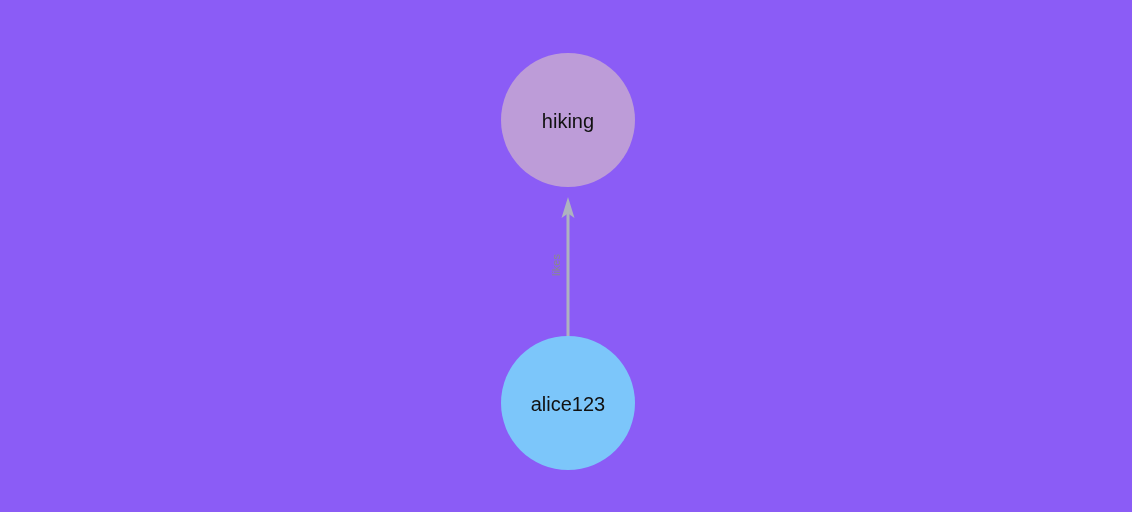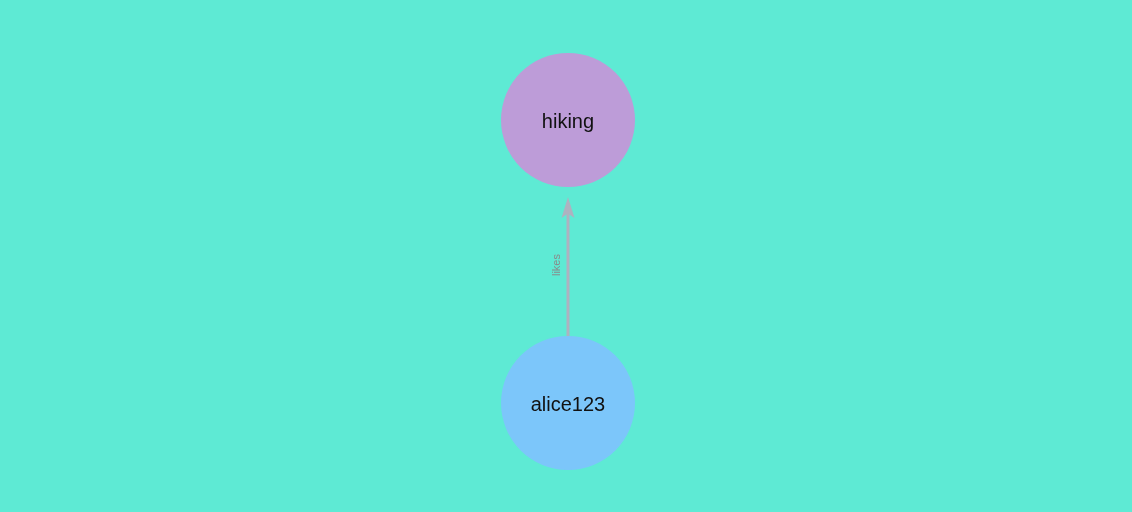--- a/index.html
+++ b/index.html
@@ -44,21 +44,21 @@
     font-family: "Liberation Sans", sans-serif;
     font-size: 11px;
     fill: #8a8a8a;
     text-anchor: middle;
     dominant-baseline: central;
   }
 </style>
 </head>
 <body>
 
-<div id="graph-canvas" style="width: 1132px; height: 512px; background: #5eead4;">
+<div id="graph-canvas" style="width: 1132px; height: 512px; background: #8b5cf6;">
   <svg id="graph-svg" viewBox="0 0 1132 512" xmlns="http://www.w3.org/2000/svg" style="width: 1132px; height: 512px;">
 
     <g>
       <g>
         <line class="edge-line" x1="568" y1="337" x2="568" y2="212" stroke="#aeb2c0" stroke-width="3"></line>
         <path class="edge-arrowhead" d="M 568 197 L 574.5 218 L 568 213.5 L 561.5 218 Z" fill="#aeb2c0"></path>
         <text class="edge-label" x="556" y="265" transform="rotate(-90 556 265)" style="fill: rgb(138, 138, 138);">likes</text>
       </g>
     </g>
 

